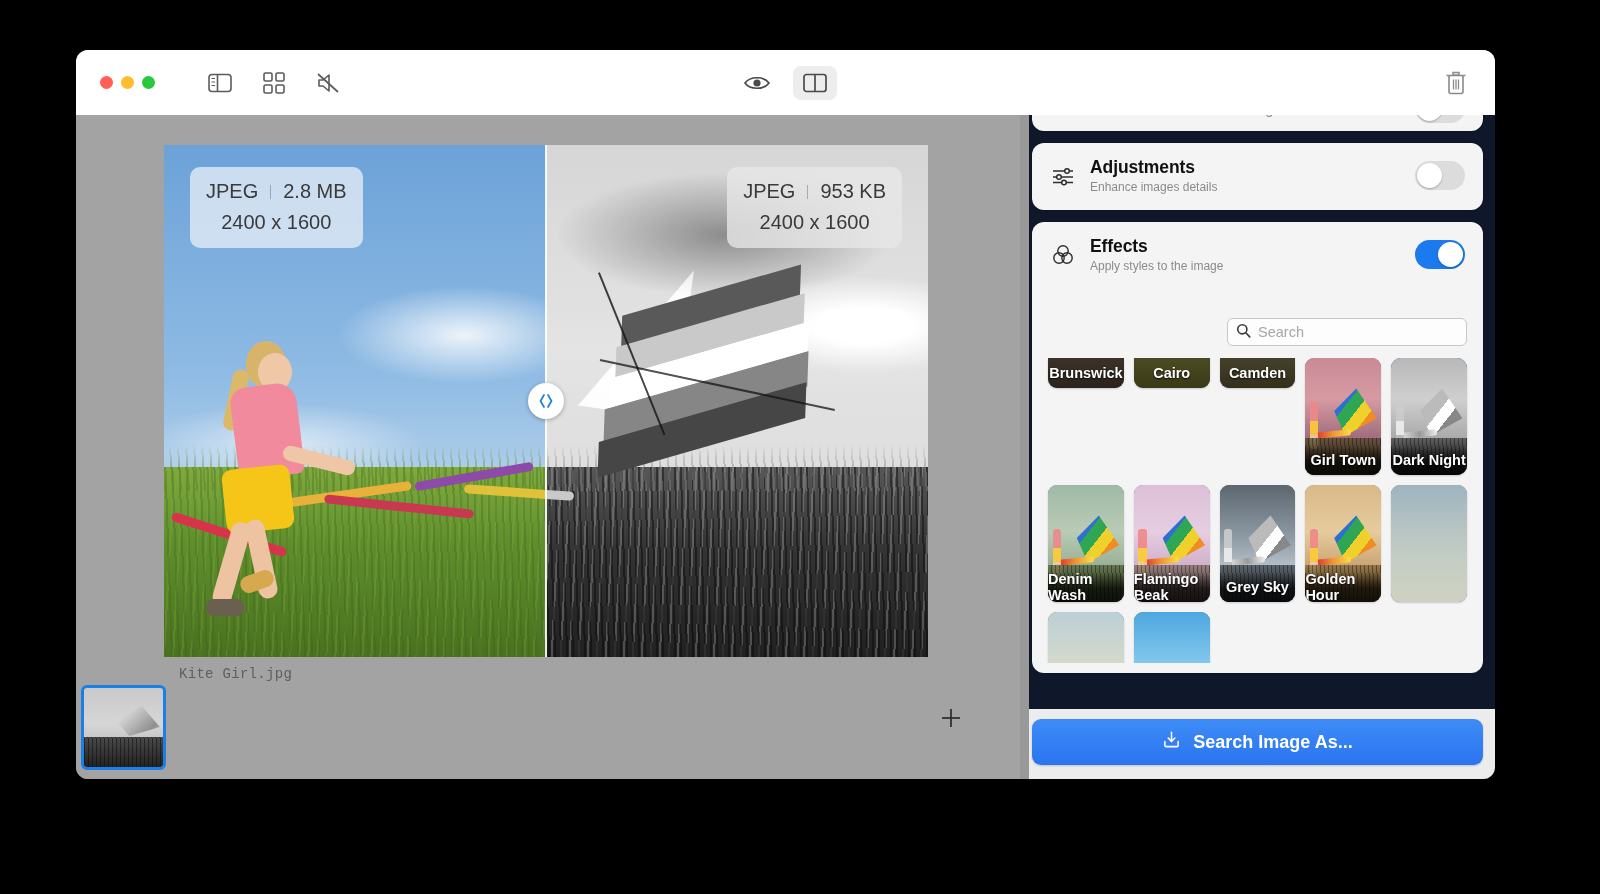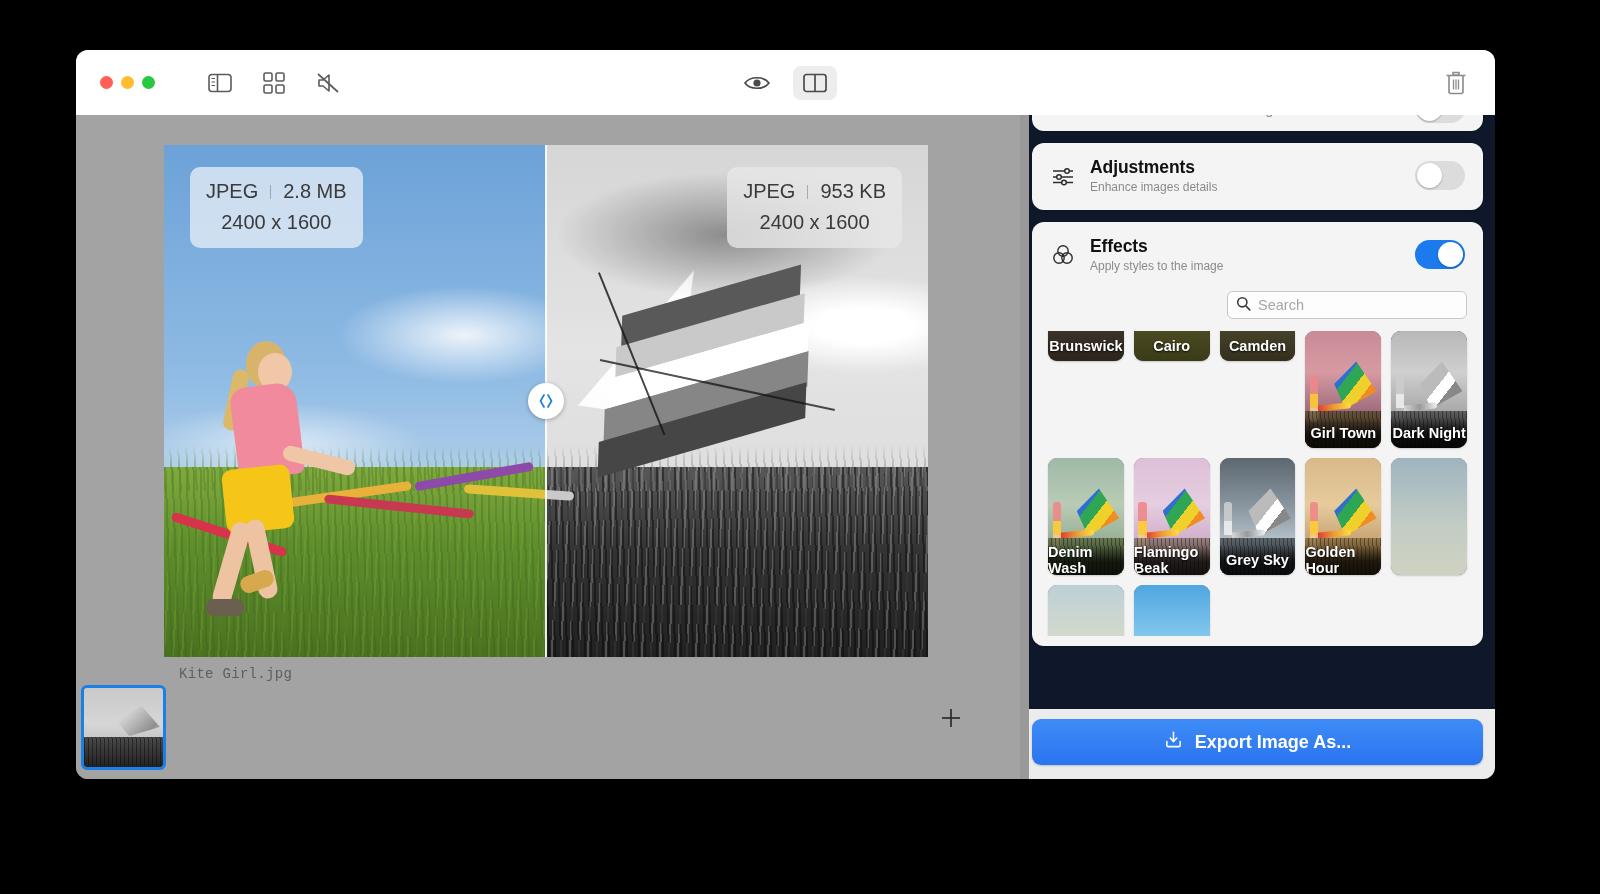--- a/index.html
+++ b/index.html
@@ -387,20 +387,21 @@
   }
   .toggle.on { background: #1a7aee; }
   .toggle.on::after { left: 23px; }
 
   .effects-card { padding-bottom: 10px; }
 
   .search-row {
     display: flex;
     justify-content: flex-end;
     padding: 2px 16px 12px;
+    margin-top: 27px;
   }
   .search-box {
     width: 240px;
     height: 28px;
     border-radius: 6px;
     background: #fdfdfd;
     border: .5px solid #c8c8c8;
     display: flex;
     align-items: center;
     gap: 7px;
@@ -832,20 +833,20 @@
 
         <div class="sidebar-footer">
           <button class="export-btn">
             <span>
               <svg width="19" height="19" viewBox="0 0 20 20" fill="none" stroke="#fff" stroke-width="1.6" stroke-linecap="round" stroke-linejoin="round">
                 <path d="M3 12 v4 a1.5 1.5 0 0 0 1.5 1.5 h11 A1.5 1.5 0 0 0 17 16 v-4"></path>
                 <line x1="10" y1="2.5" x2="10" y2="12"></line>
                 <path d="M6.5 8.5 L10 12 L13.5 8.5"></path>
               </svg>
             </span>
-            <span>Export Image As...</span>
+            <span>Search Image As...</span>
           </button>
         </div>
       </div>
 
     </div>
   </div>
 </div>
 
 </body></html>

